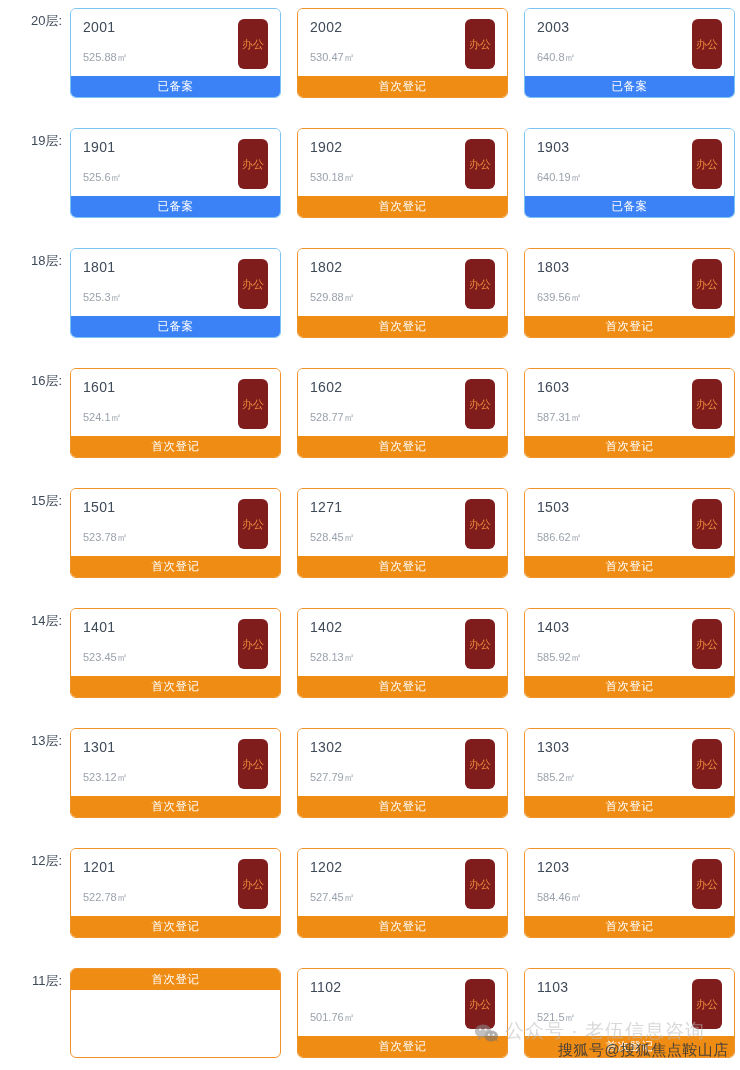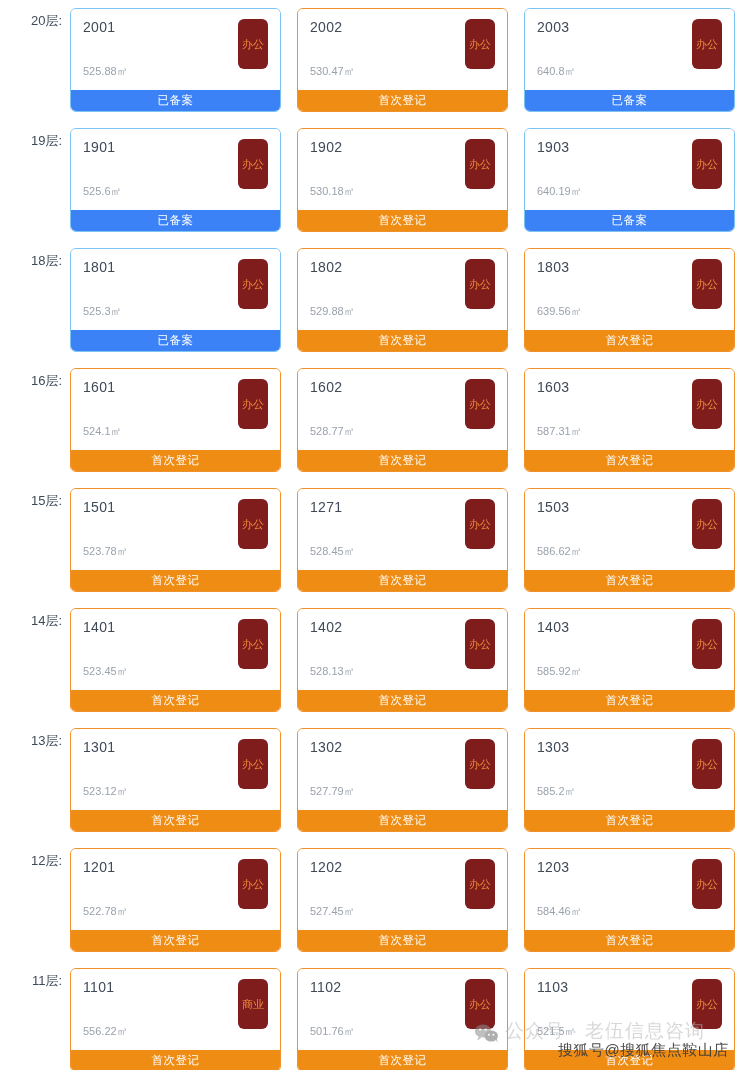--- a/index.html
+++ b/index.html
@@ -44,21 +44,21 @@
 
   .cards {
     flex: 1 1 auto;
     display: flex;
     gap: 16px;
     padding-right: 5px;
   }
 
   .unit-card {
     flex: 1 1 0;
-    height: 104px;
+    height: 90px;
     box-sizing: border-box;
     border-radius: 6px;
     background: #ffffff;
     display: flex;
     flex-direction: column;
     overflow: hidden;
     border: 1px solid #f0922b;
     position: relative;
   }
   .unit-card.status-blue {
@@ -445,27 +445,20 @@
             <div class="unit-area">584.46㎡</div>
           </div>
           <div class="card-footer">首次登记</div>
         </div>
       </div>
     </div>
     <div class="floor-row">
       <div class="floor-label">11层:</div>
       <div class="cards">
         <div class="unit-card">
-          <div class="card-body">
-            <div class="card-top">
-              <span class="unit-no">1101</span>
-              <span class="unit-type">商业</span>
-            </div>
-            <div class="unit-area">556.22㎡</div>
-          </div>
           <div class="card-footer">首次登记</div>
         </div>
         <div class="unit-card">
           <div class="card-body">
             <div class="card-top">
               <span class="unit-no">1102</span>
               <span class="unit-type">办公</span>
             </div>
             <div class="unit-area">501.76㎡</div>
           </div>

